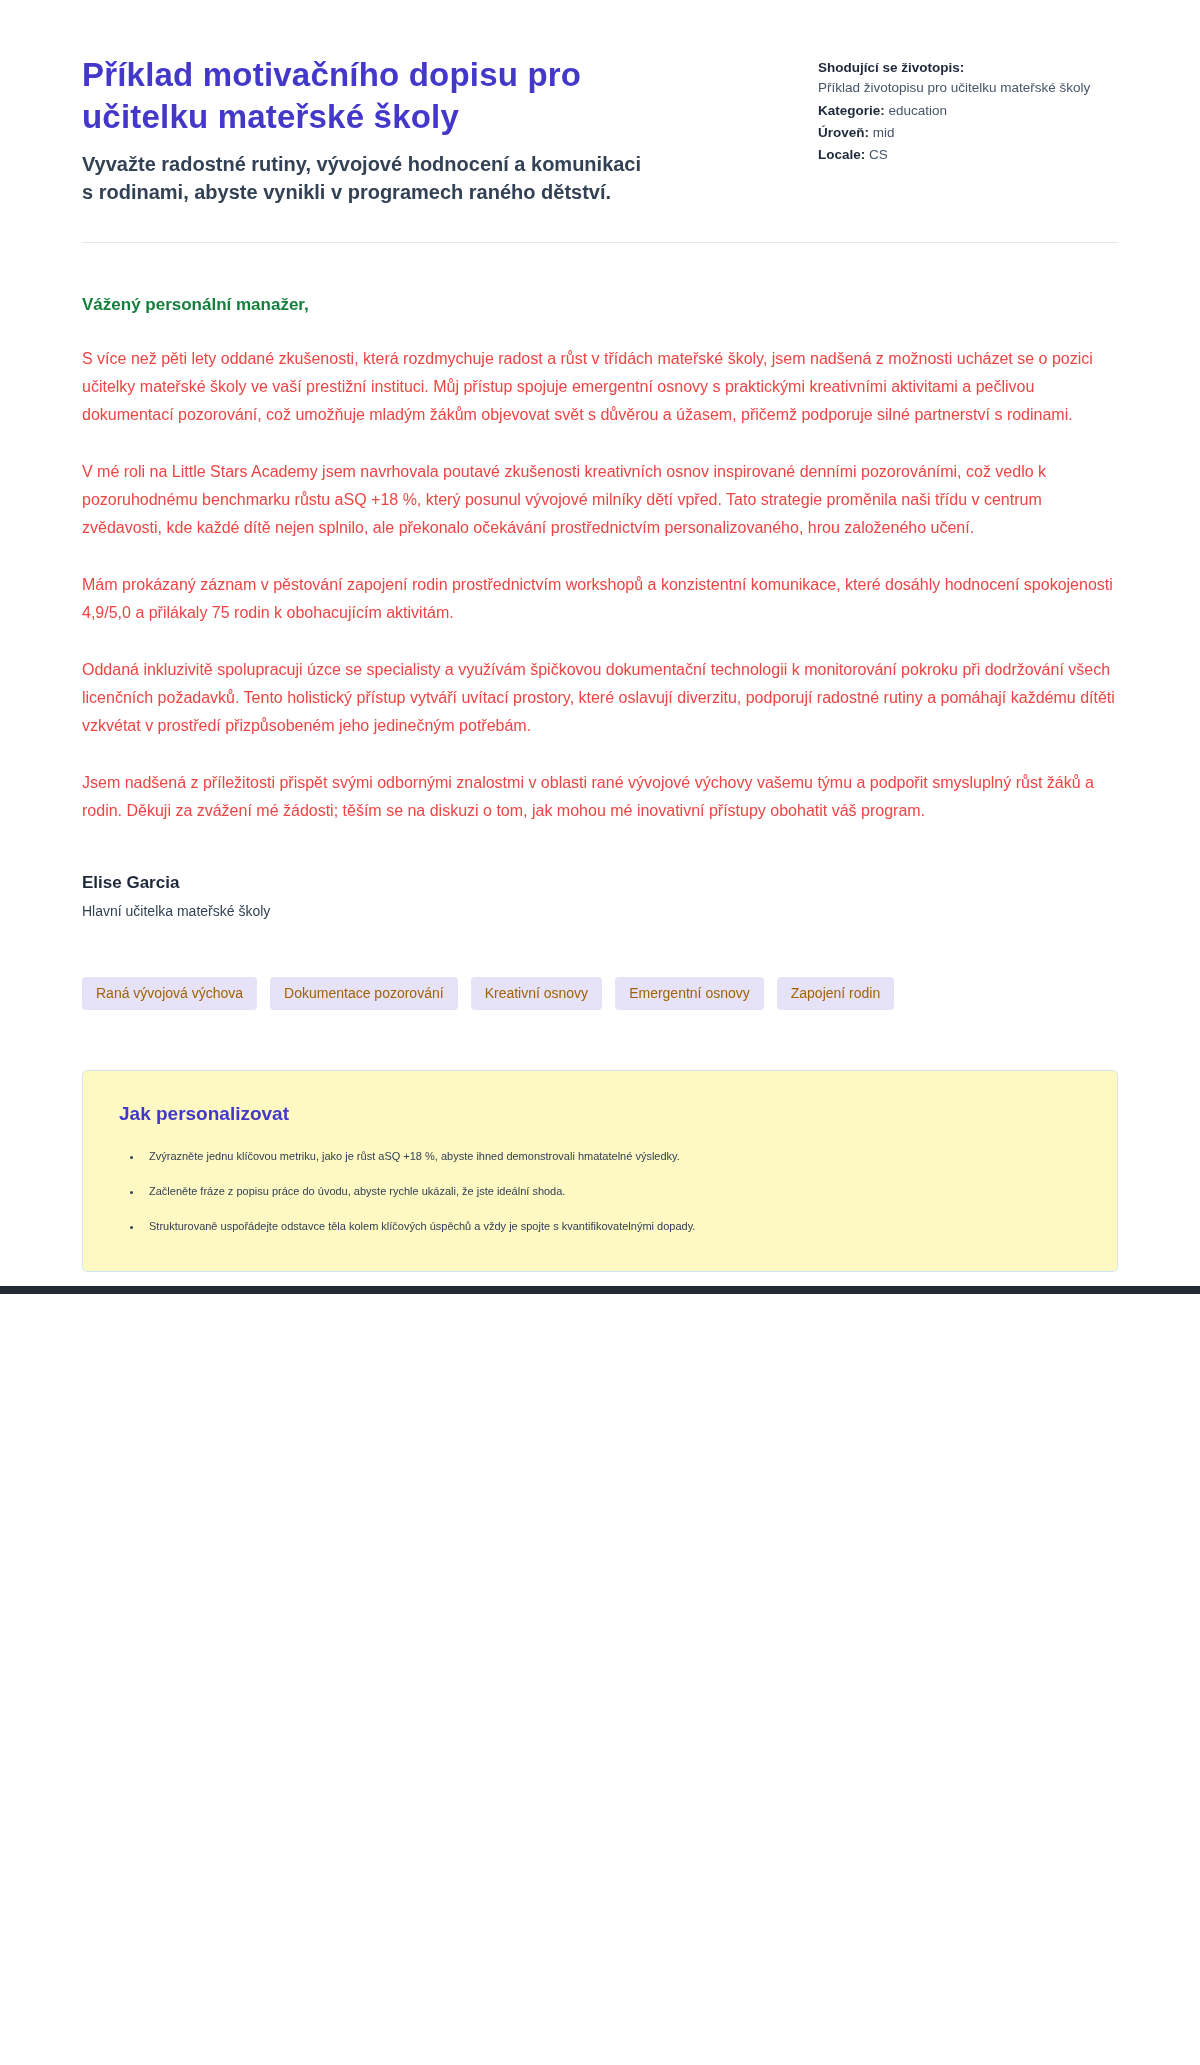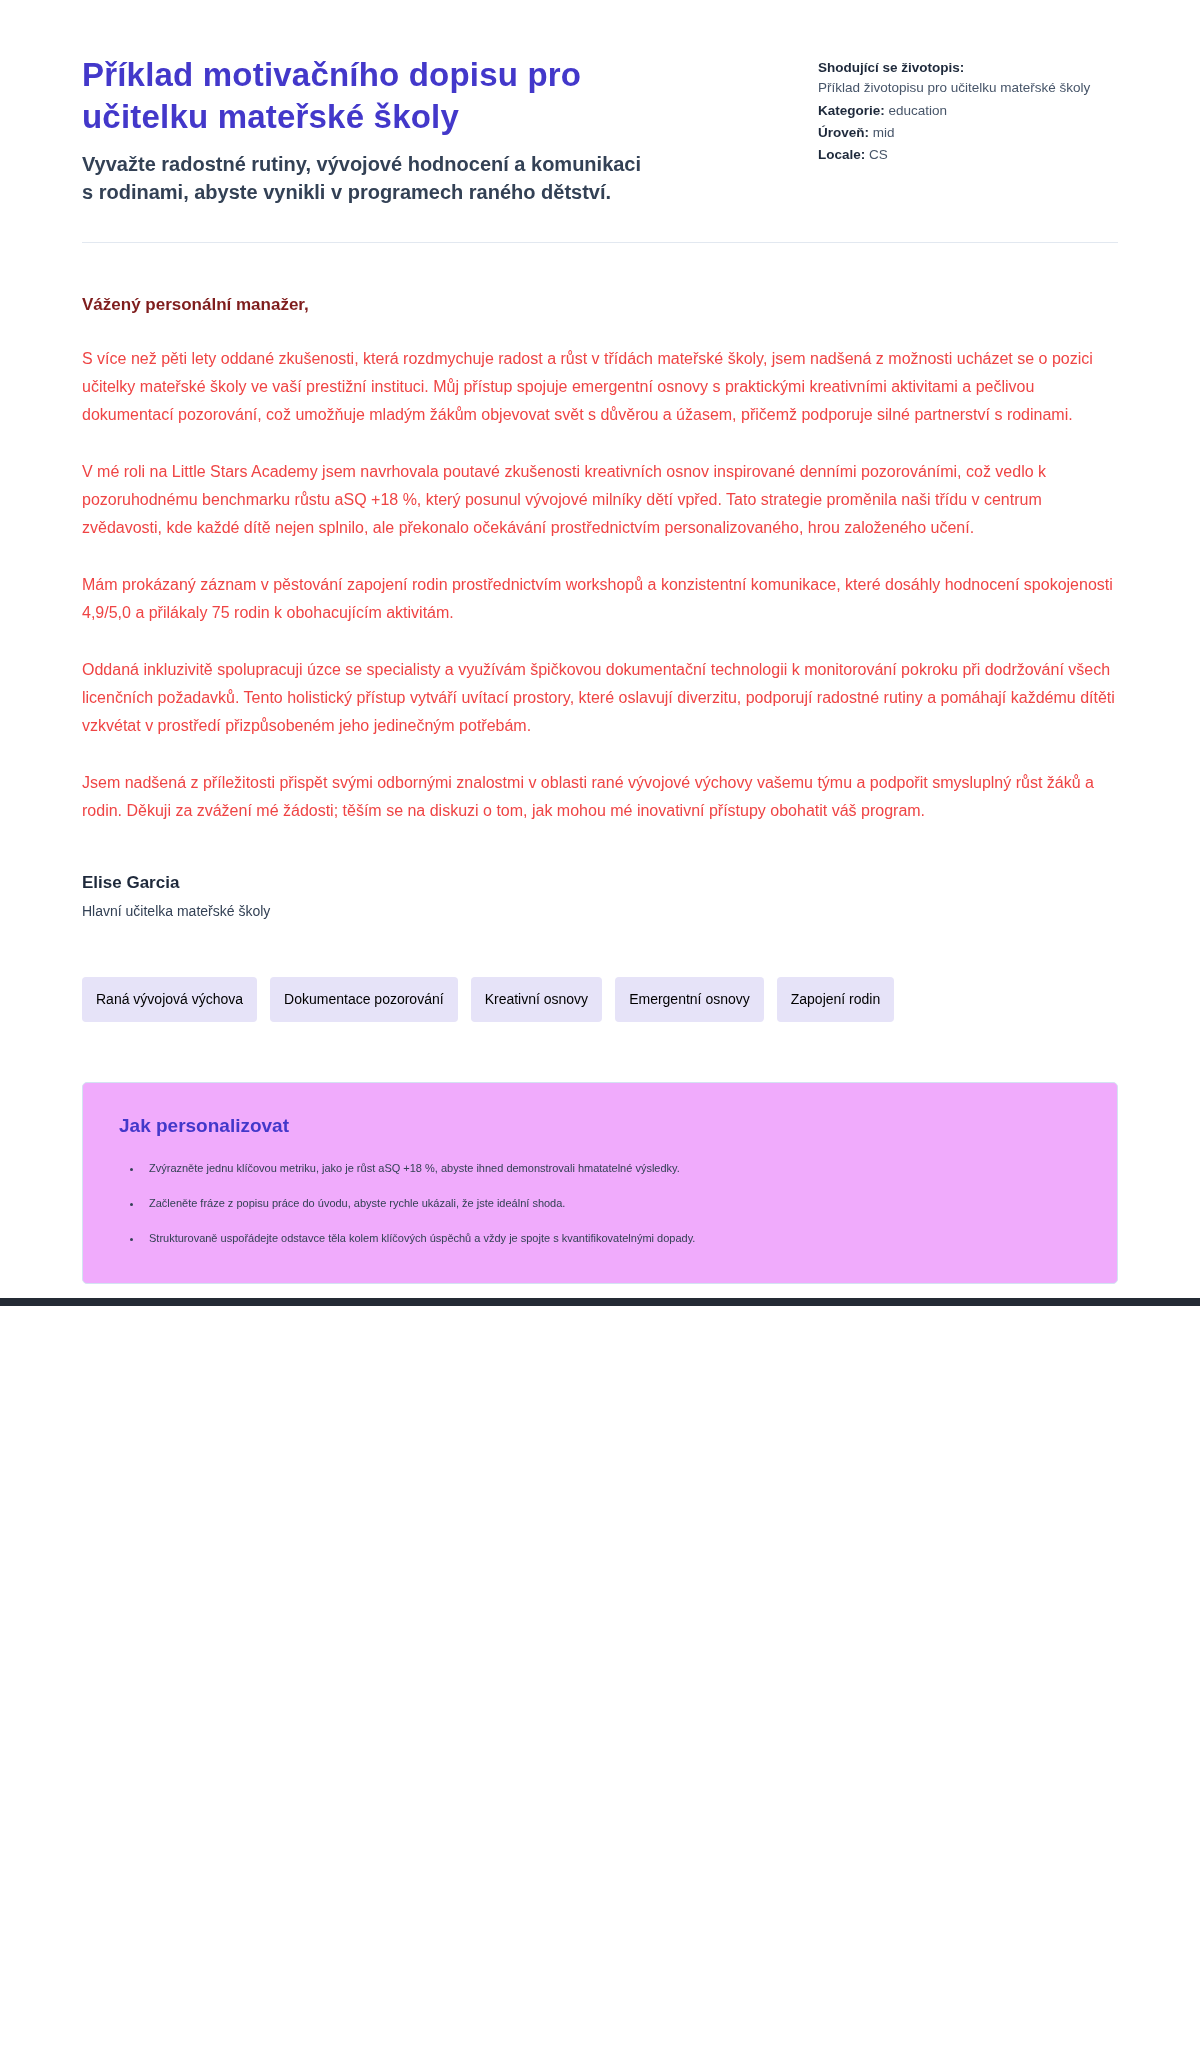--- a/index.html
+++ b/index.html
@@ -50,21 +50,21 @@
 
   .divider {
     border: none;
     border-top: 1px solid #e2e8f0;
     margin-top: 36px;
   }
 
   
   .letter { margin-top: 52px; }
   .greeting {
-    color: #7f1d1d;
+    color: #15803d;
     font-weight: 700;
     font-size: 17px;
     margin-bottom: 30px;
   }
   .para {
     font-size: 16px;
     line-height: 1.75;
     color: #ef4444;
     margin-bottom: 29px;
   }
@@ -83,31 +83,31 @@
   
   .tags {
     margin-top: 58px;
     display: flex;
     flex-wrap: wrap;
     gap: 13px;
   }
   .tag {
     display: inline-block;
     background: #e6e3f8;
-    color: #000000;
+    color: #a16207;
     font-size: 14px;
-    padding: 14px 14px;
+    padding: 8px 14px;
     border-radius: 4px;
     line-height: 1.2;
   }
 
   
   .tips {
     margin-top: 60px;
-    background: #f0abfc;
+    background: #fef9c3;
     border: 1px solid #d3e3f2;
     border-radius: 5px;
     padding: 32px 36px 36px;
   }
   .tips h2 {
     color: #4338ca;
     font-size: 19px;
     font-weight: 700;
     margin-bottom: 22px;
   }

